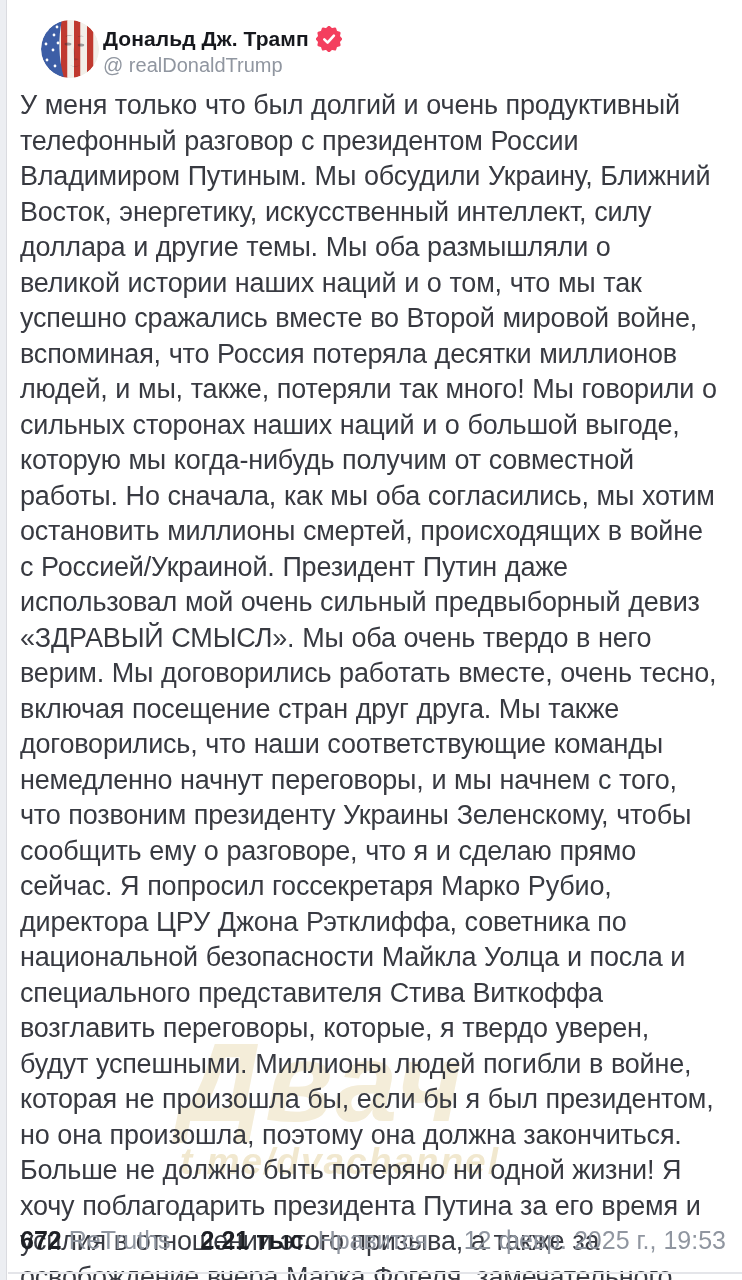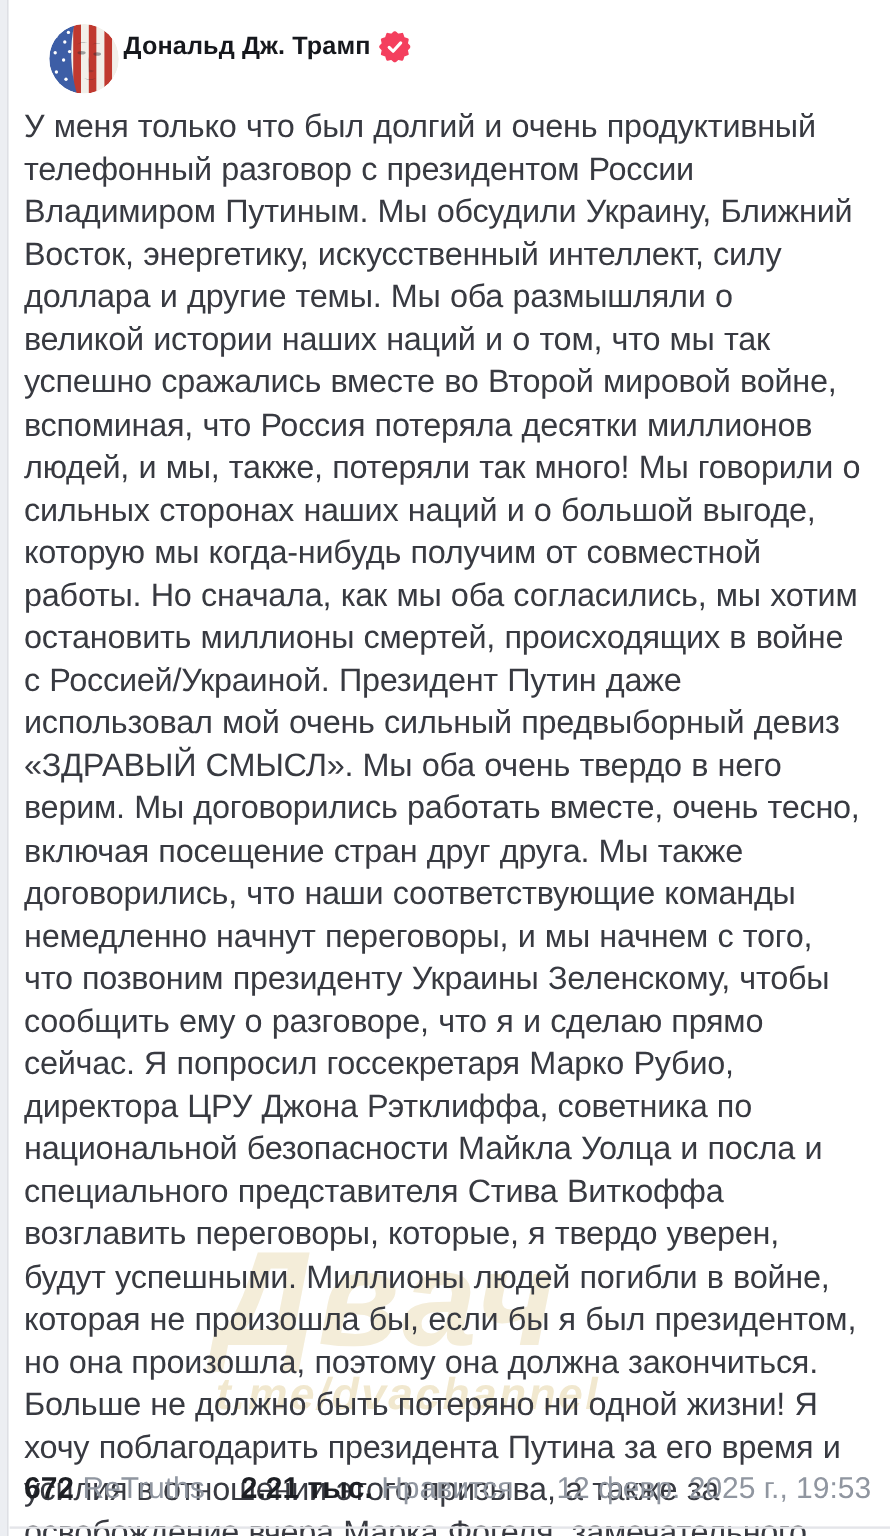--- a/index.html
+++ b/index.html
@@ -171,20 +171,21 @@
     </div>
 
     <div class="author-name-row">
       <span class="author-name">Дональд Дж. Трамп</span>
       <svg class="verified-badge" viewBox="0 0 26 26">
         <polygon points="25,13 22.66,15.59 23.39,19 20.07,20.07 19,23.39 15.59,22.66 13,25 10.41,22.66 7,23.39 5.93,20.07 2.61,19 3.34,15.59 1,13 3.34,10.41 2.61,7 5.93,5.93 7,2.61 10.41,3.34 13,1 15.59,3.34 19,2.61 20.07,5.93 23.39,7 22.66,10.41" fill="#f43f5e" stroke="#f43f5e" stroke-width="2.4" stroke-linejoin="round"></polygon>
         <path d="M8.3 13.4 L11.6 16.7 L17.9 9.7" fill="none" stroke="#ffffff" stroke-width="2.6" stroke-linecap="round" stroke-linejoin="round"></path>
       </svg>
     </div>
 
+    <div class="author-handle">@ realDonaldTrump</div>
   </header>
 
   <div class="watermark">
     <div class="watermark-logo">Двач</div>
     <div class="watermark-handle">t.me/dvachannel</div>
   </div>
 
   <p class="post-body">У меня только что был долгий и очень продуктивный телефонный разговор с президентом России Владимиром Путиным. Мы обсудили Украину, Ближний Восток, энергетику, искусственный интеллект, силу доллара и другие темы. Мы оба размышляли о великой истории наших наций и о том, что мы так успешно сражались вместе во Второй мировой войне, вспоминая, что Россия потеряла десятки миллионов людей, и мы, также, потеряли так много! Мы говорили о сильных сторонах наших наций и о большой выгоде, которую мы когда-нибудь получим от совместной работы. Но сначала, как мы оба согласились, мы хотим остановить миллионы смертей, происходящих в войне с Россией/Украиной. Президент Путин даже использовал мой очень сильный предвыборный девиз «ЗДРАВЫЙ СМЫСЛ». Мы оба очень твердо в него верим. Мы договорились работать вместе, очень тесно, включая посещение стран друг друга. Мы также договорились, что наши соответствующие команды немедленно начнут переговоры, и мы начнем с того, что позвоним президенту Украины Зеленскому, чтобы сообщить ему о разговоре, что я и сделаю прямо сейчас. Я попросил госсекретаря Марко Рубио, директора ЦРУ Джона Рэтклиффа, советника по национальной безопасности Майкла Уолца и посла и специального представителя Стива Виткоффа возглавить переговоры, которые, я твердо уверен, будут успешными. Миллионы людей погибли в войне, которая не произошла бы, если бы я был президентом, но она произошла, поэтому она должна закончиться. Больше не должно быть потеряно ни одной жизни! Я хочу поблагодарить президента Путина за его время и усилия в отношении этого призыва, а также за освобождение вчера Марка Фогеля, замечательного человека, которого я лично приветствовал вчера вечером в Белом доме. Я верю, что эти усилия приведут к успешному завершению, надеюсь, скоро!</p>
 
   <footer class="post-footer">

